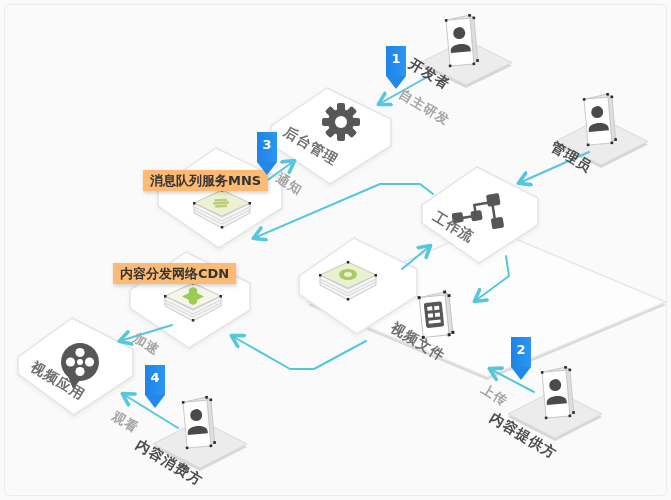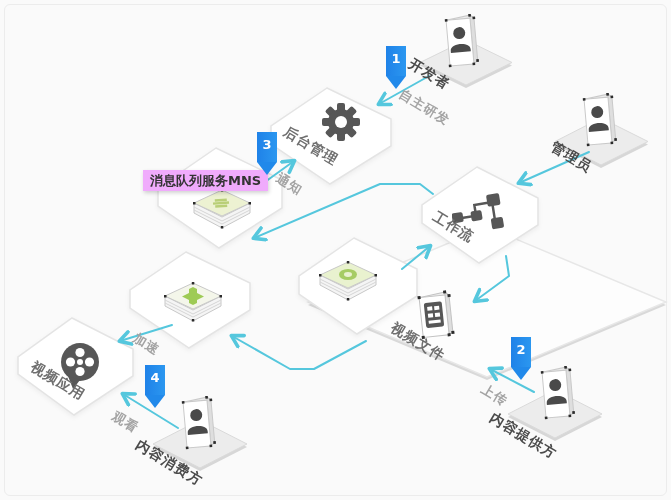--- a/index.html
+++ b/index.html
@@ -9,21 +9,21 @@
     font-family:"DejaVu Sans","Liberation Sans",sans-serif;
   }
   #frame{
     position:absolute;left:4px;top:4px;right:4px;bottom:4px;
     border:1px solid #ececec;border-radius:6px;pointer-events:none;
   }
   #shapes{position:absolute;left:0;top:0;}
   .hex{filter:drop-shadow(0 2px 2px rgba(0,0,0,0.05));}
   .ovl{position:absolute;}
   .labelbox{
-    position:absolute;background:#f0abfc;color:#333;
+    position:absolute;background:#fdba74;color:#333;
     font-size:13px;font-weight:bold;line-height:1;
     padding:4px 7px;box-shadow:1px 2px 4px rgba(0,0,0,0.18);
     white-space:nowrap;z-index:6;
   }
   .iso{
     position:absolute;white-space:nowrap;line-height:1;
     transform:rotate(31deg);transform-origin:left top;
     letter-spacing:1px;z-index:5;
   }
   .node-label{font-size:14px;font-weight:bold;color:#6e6e6e;}
@@ -272,20 +272,21 @@
           <rect x="29.6" y="0.8" width="2.6" height="2.6"></rect>
         <rect x="5.8" y="49.6" width="2.6" height="2.6"></rect>
           <rect x="29.6" y="49.6" width="2.6" height="2.6"></rect>
         <rect x="33.6" y="46.6" width="2.6" height="2.6"></rect>
           <rect x="33.6" y="3.8" width="2.6" height="2.6"></rect>
       </g>
     </g>
   </svg>
 
   <div class="labelbox" style="left:143px;top:170px;">消息队列服务MNS</div>
+  <div class="labelbox" style="left:113px;top:263px;">内容分发网络CDN</div>
 
   <div class="iso node-label" style="left:289px;top:124px;">后台管理</div>
   <div class="iso node-label" style="left:438px;top:209px;">工作流</div>
   <div class="iso node-label" style="left:396px;top:320px;">视频文件</div>
   <div class="iso node-label" style="left:36px;top:359px;">视频应用</div>
 
   <div class="iso actor-label" style="left:414px;top:56px;">开发者</div>
   <div class="iso actor-label" style="left:556px;top:139px;">管理员</div>
   <div class="iso actor-label" style="left:495px;top:410px;">内容提供方</div>
   <div class="iso actor-label" style="left:141px;top:437px;">内容消费方</div>

